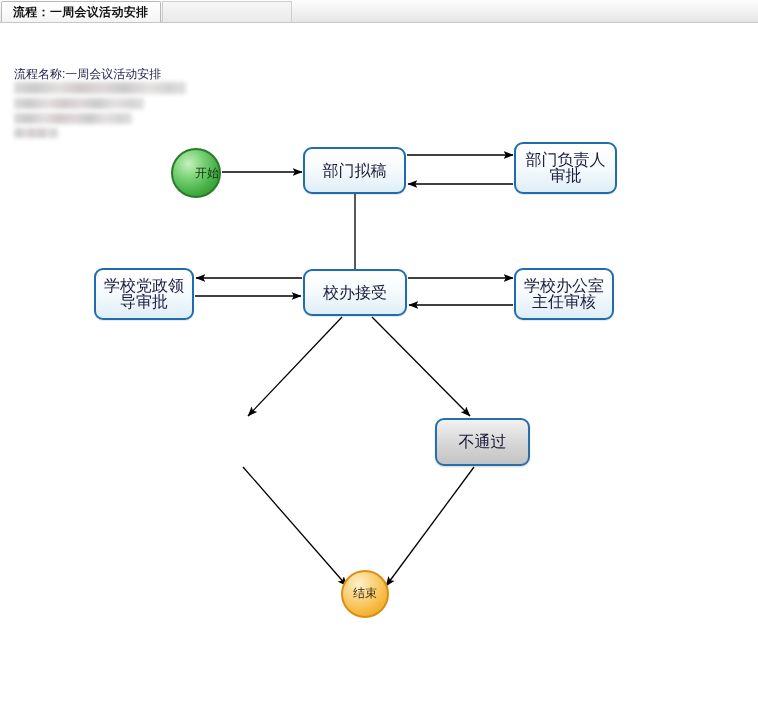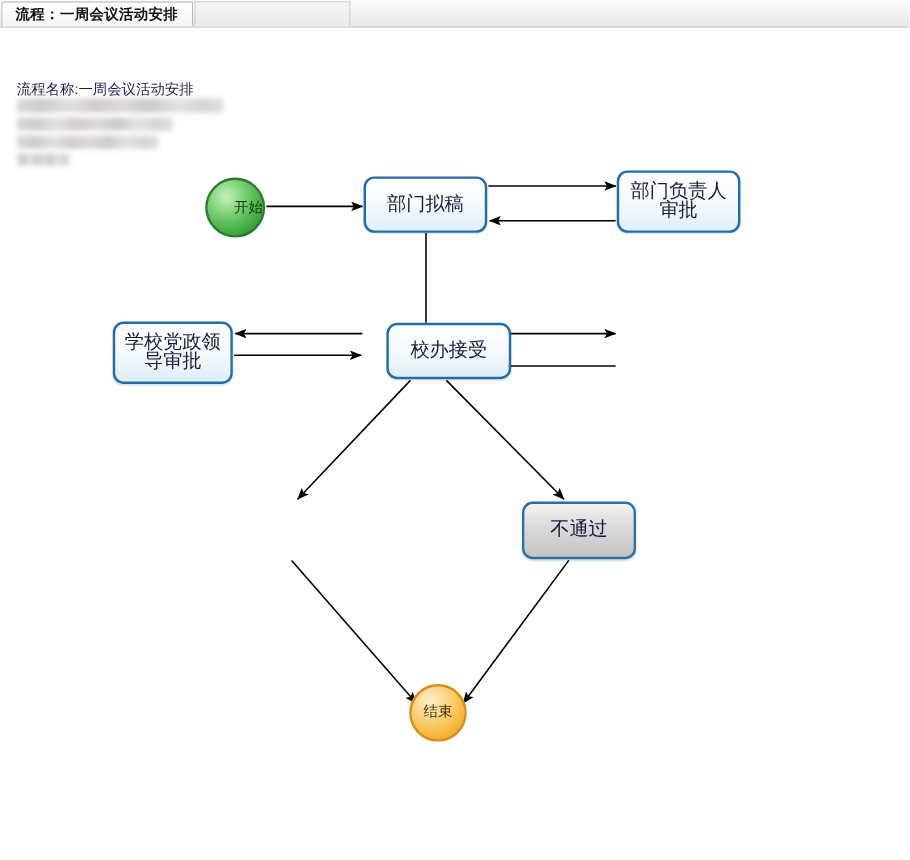--- a/index.html
+++ b/index.html
@@ -165,24 +165,27 @@
   </div>
 
   <div class="node task" style="left:94px;top:244px;width:100px;height:52px;">
     <span>学校党政领导审批</span>
   </div>
 
   <div class="node task" style="left:514px;top:118px;width:103px;height:52px;">
     <span>部门负责人审批</span>
   </div>
 
-  <div class="node task" style="left:303px;top:245px;width:104px;height:47px;margin-left:19px;">
+  <div class="node task" style="left:303px;top:245px;width:104px;height:47px;">
     <span>校办接受</span>
   </div>
 
+  <div class="node task" style="left:514px;top:244px;width:100px;height:52px;">
+    <span>学校办公室主任审核</span>
+  </div>
 
 
   <div class="node gate" style="left:435px;top:394px;width:95px;height:48px;">
     <span>不通过</span>
   </div>
 
   <div class="node round end" style="left:341px;top:546px;width:48px;height:48px;font-family:Liberation Mono, monospace;">
     <span>结束</span>
   </div>
 

